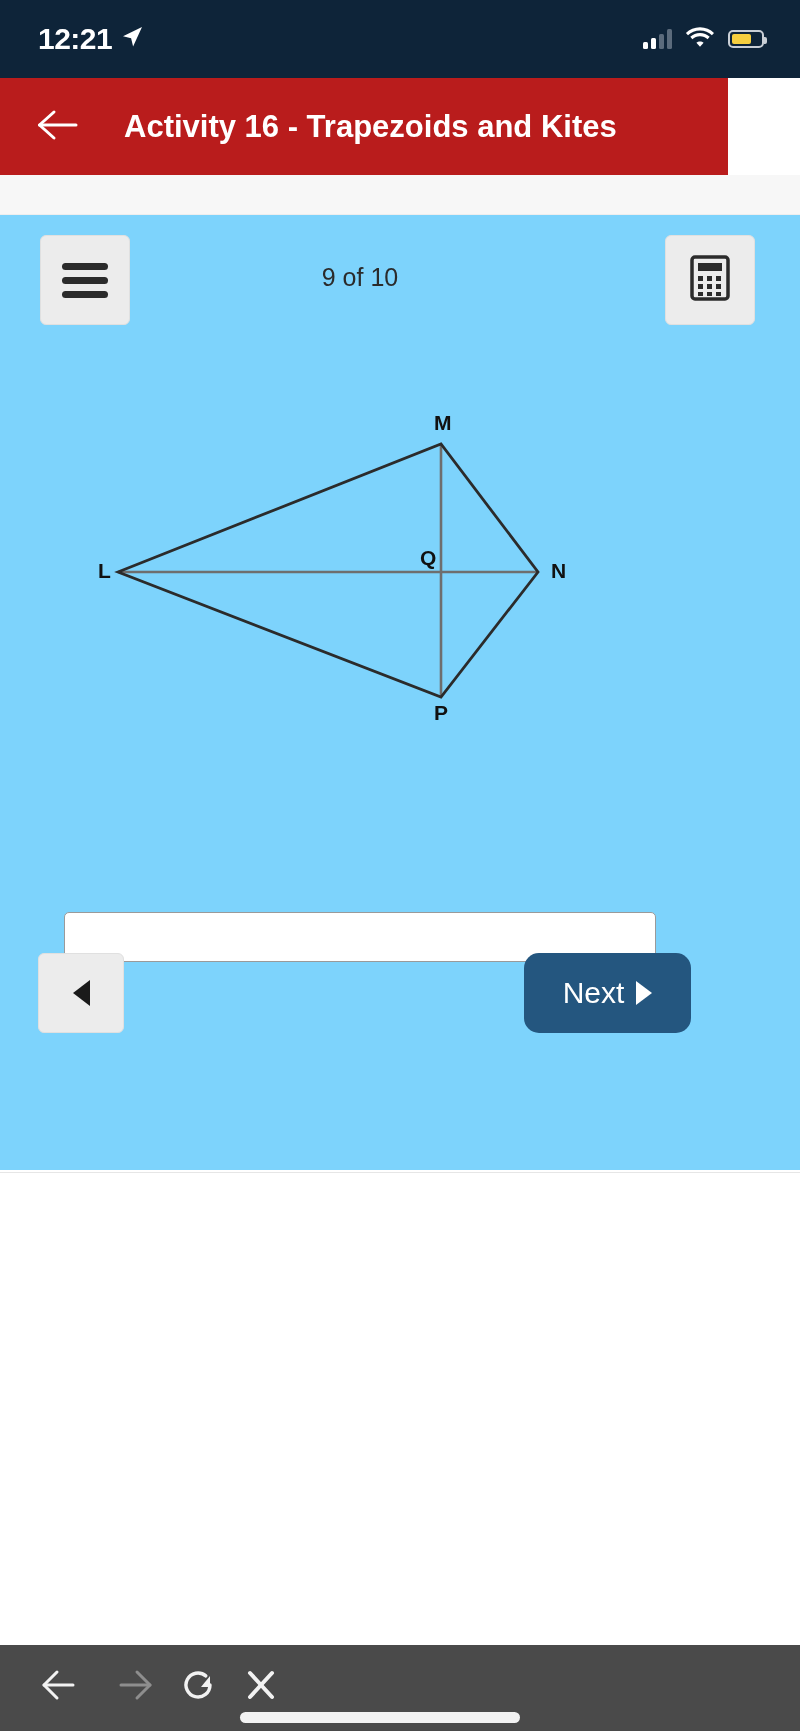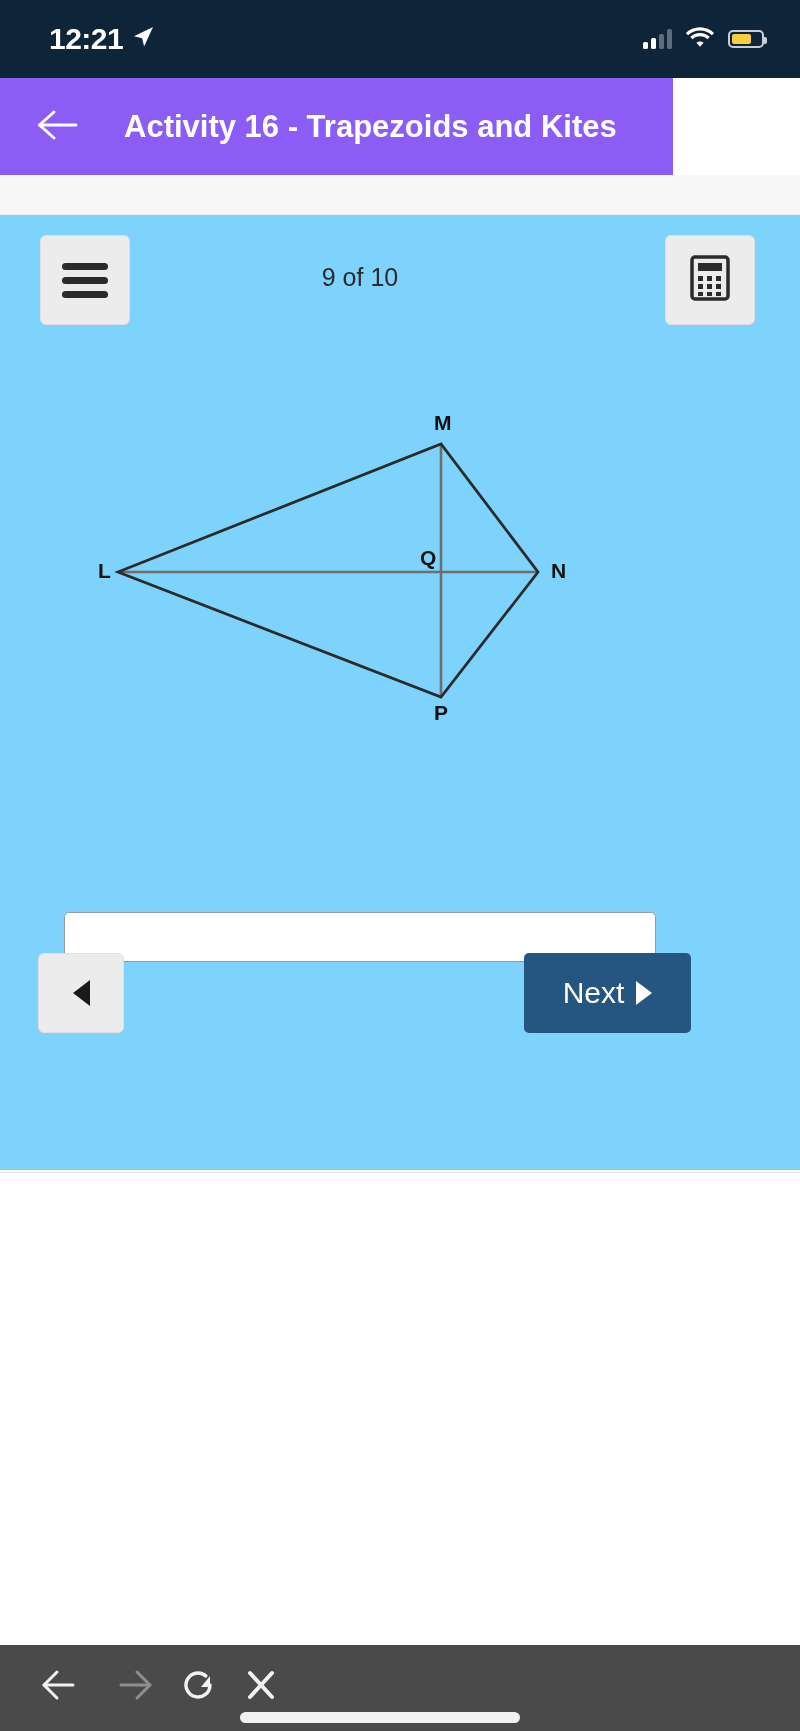--- a/index.html
+++ b/index.html
@@ -25,21 +25,20 @@
     display: flex;
     align-items: center;
     justify-content: space-between;
     box-sizing: border-box;
     padding: 0 36px 0 38px;
   }
   .status-left {
     display: flex;
     align-items: center;
     gap: 7px;
-    margin-left: 11px;
   }
   .status-time {
     color: #ffffff;
     font-size: 30px;
     font-weight: bold;
     letter-spacing: -0.5px;
     line-height: 1;
   }
   .loc-arrow { display: block; }
   .status-right {
@@ -80,23 +79,23 @@
     height: 100%;
     width: 68%;
     background: #f6cf3f;
     border-radius: 2px;
   }
 
   
   .app-header {
     position: absolute;
     left: 0; top: 78px;
-    width: 673px;
+    width: 728px;
     height: 97px;
-    background: #8b5cf6;
+    background: #b91c1c;
     display: flex;
     align-items: center;
     box-sizing: border-box;
     padding-left: 36px;
   }
   .back-arrow { flex: 0 0 auto; }
   .app-title {
     color: #ffffff;
     font-size: 31px;
     font-weight: bold;
@@ -216,21 +215,21 @@
     display: flex;
     align-items: center;
     justify-content: center;
   }
   .next-btn {
     position: absolute;
     left: 524px; top: 738px;
     width: 167px; height: 80px;
     background: #24567f;
     border: none;
-    border-radius: 5px;
+    border-radius: 15px;
     box-sizing: border-box;
     display: flex;
     align-items: center;
     justify-content: center;
     gap: 12px;
     color: #ffffff;
     font-family: "Liberation Sans", sans-serif;
     font-size: 30px;
   }
   .tri-left {

